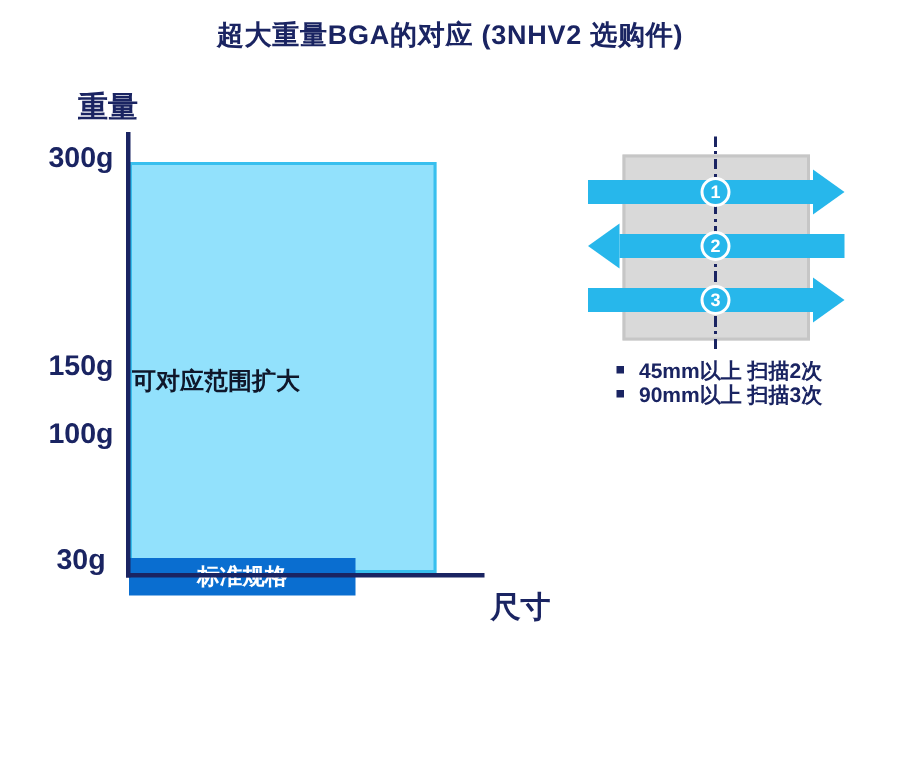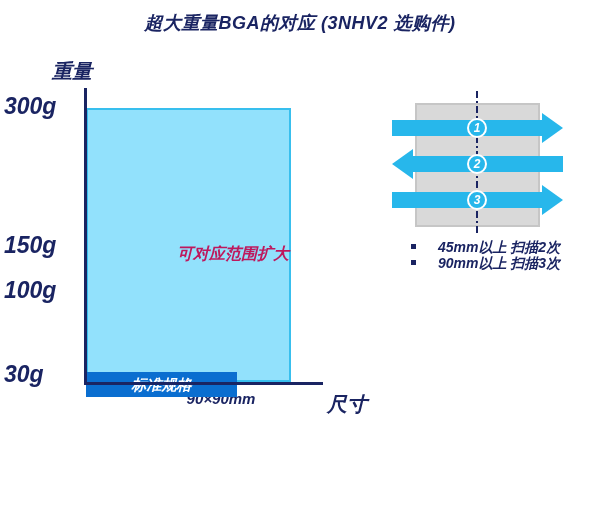--- a/index.html
+++ b/index.html
@@ -1,51 +1,51 @@
 <!DOCTYPE html>
 <html><head>
 <meta charset="utf-8">
 <style>
   html, body { margin: 0; padding: 0; background: #ffffff; }
   body {
     width: 600px; height: 508px;
     font-family: "Liberation Sans", sans-serif;
     color: #1a2462;
   }
-  .canvas { position: relative; width: 598px; height: 508px; background: #ffffff; overflow: hidden; font-style: italic; }
+  .canvas { position: relative; width: 598px; height: 508px; background: #ffffff; overflow: hidden; }
 
   
   .main-title {
     position: absolute; left: 0; top: 11px; width: 600px;
     text-align: center; font-size: 18px; font-weight: bold; letter-spacing: 0.5px;
   }
 
   
   .y-axis-label { position: absolute; left: 52px; top: 58px; font-size: 20px; font-weight: bold; }
   .x-axis-label { position: absolute; left: 327px; top: 391px; font-size: 20px; font-weight: bold; }
 
   .expanded-region {
     position: absolute; left: 86px; top: 108px; width: 205px; height: 274px;
     background: #92e1fc; border: 2px solid #38bfee; box-sizing: border-box; z-index: 1;
   }
   .expanded-label {
     position: absolute; left: 0; top: 134px; width: 100%;
-    text-align: right; font-size: 16px; font-weight: bold; color: #be185d;
+    text-align: left; font-size: 16px; font-weight: bold; color: #0f172a;
   }
   .standard-region {
     position: absolute; left: 86px; top: 357px; width: 151px; height: 25px;
     background: #0a6ed0; color: #ffffff; font-size: 15px; font-weight: bold;
     text-align: center; line-height: 25px; z-index: 2; margin-top: 15px;
   }
   .y-axis { position: absolute; left: 84px; top: 88px; width: 3px; height: 297px; background: #1a2462; z-index: 3; }
   .x-axis { position: absolute; left: 84px; top: 382px; width: 239px; height: 3px; background: #1a2462; z-index: 3; }
 
   .ytick {
-    position: absolute; left: 4px; width: 58px; text-align: left;
-    font-size: 23px; font-weight: bold; line-height: 18px;
+    position: absolute; left: 25px; width: 58px; text-align: center;
+    font-size: 19px; font-weight: bold; line-height: 18px;
   }
   .yt-300 { top: 97px; } .yt-150 { top: 236px; } .yt-100 { top: 281px; } .yt-30 { top: 347px; margin-top: 18px; }
 
   .xtick { position: absolute; text-align: center; font-size: 15px; font-weight: bold; line-height: 16px; }
   .xt-90  { left: 146px; top: 391px; width: 150px; }
   .xt-135 { left: 217px; top: 410px; width: 150px; }
 
   
   .scan-title {
     position: absolute; left: 352px; top: 69px; width: 230px;
@@ -84,21 +84,21 @@
     color: #ffffff; font-size: 12px; font-weight: bold; line-height: 16px; text-align: center;
   }
 
   .note-row { position: absolute; left: 410px; height: 16px; }
   .n1 { top: 239px; } .n2 { top: 255px; }
   .note-bullet {
     position: absolute; left: 1px; top: 5px; width: 5px; height: 5px; background: #1a2462;
   }
   .note-text {
     position: absolute; left: 16px; top: 0; white-space: nowrap;
-    font-size: 14px; font-weight: bold; line-height: 16px; margin-left: 12px;
+    font-size: 14px; font-weight: bold; line-height: 16px;
   }
 </style>
 </head>
 <body>
 
 <div class="canvas">
 
   <div class="main-title">超大重量BGA的对应 (3NHV2 选购件)</div>
 
   <div class="y-axis-label">重量</div>
@@ -110,21 +110,20 @@
   <div class="standard-region">标准规格</div>
 
   <div class="y-axis"></div>
   <div class="x-axis"></div>
 
   <div class="ytick yt-300">300g</div>
   <div class="ytick yt-150">150g</div>
   <div class="ytick yt-100">100g</div>
   <div class="ytick yt-30">30g</div>
 
-  <div class="xtick xt-90">90×90mm</div>
   <div class="x-axis-label">尺寸</div>
 
 
   <div class="component-square"></div>
   <div class="scan-centerline"></div>
 
   <div class="scan-arrow dir-right a1">
     <div class="body"></div>
     <div class="head"></div>
     <div class="num">1</div>

